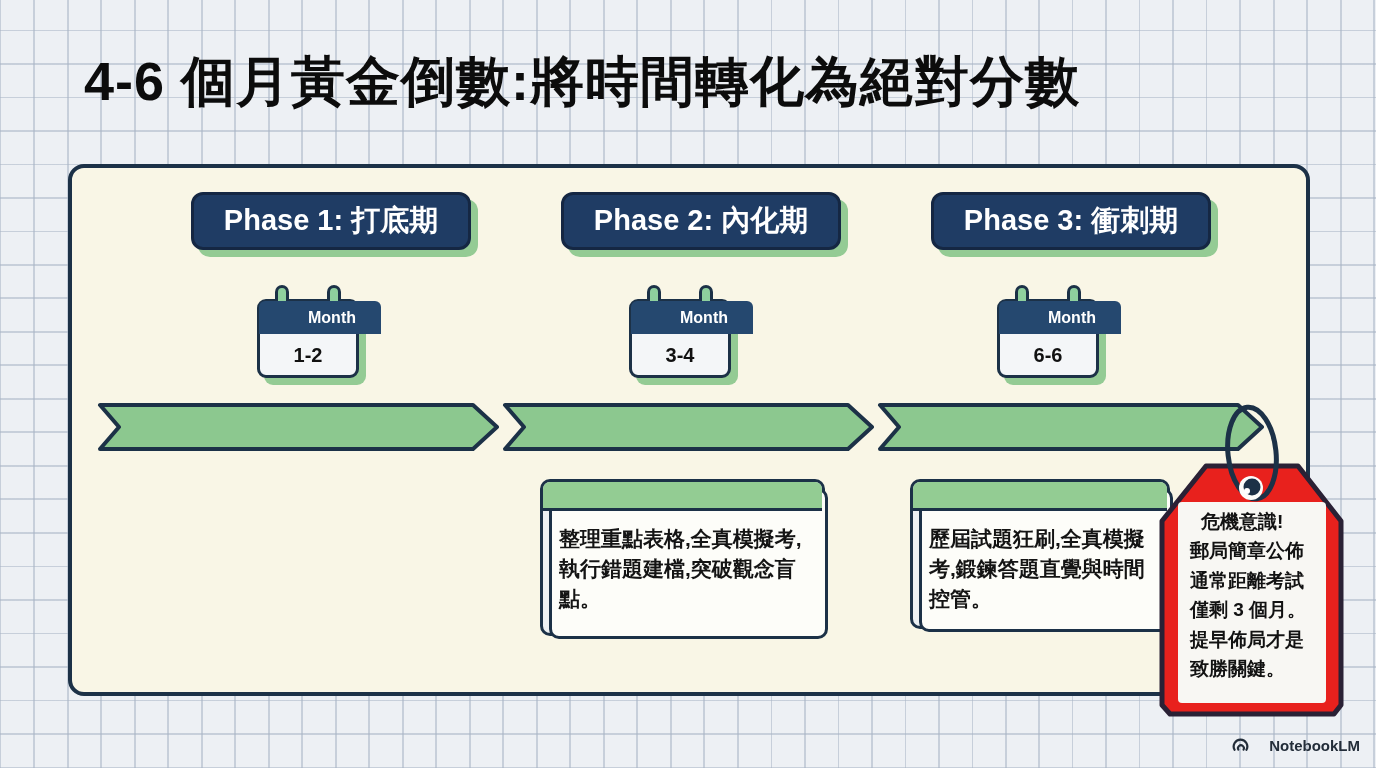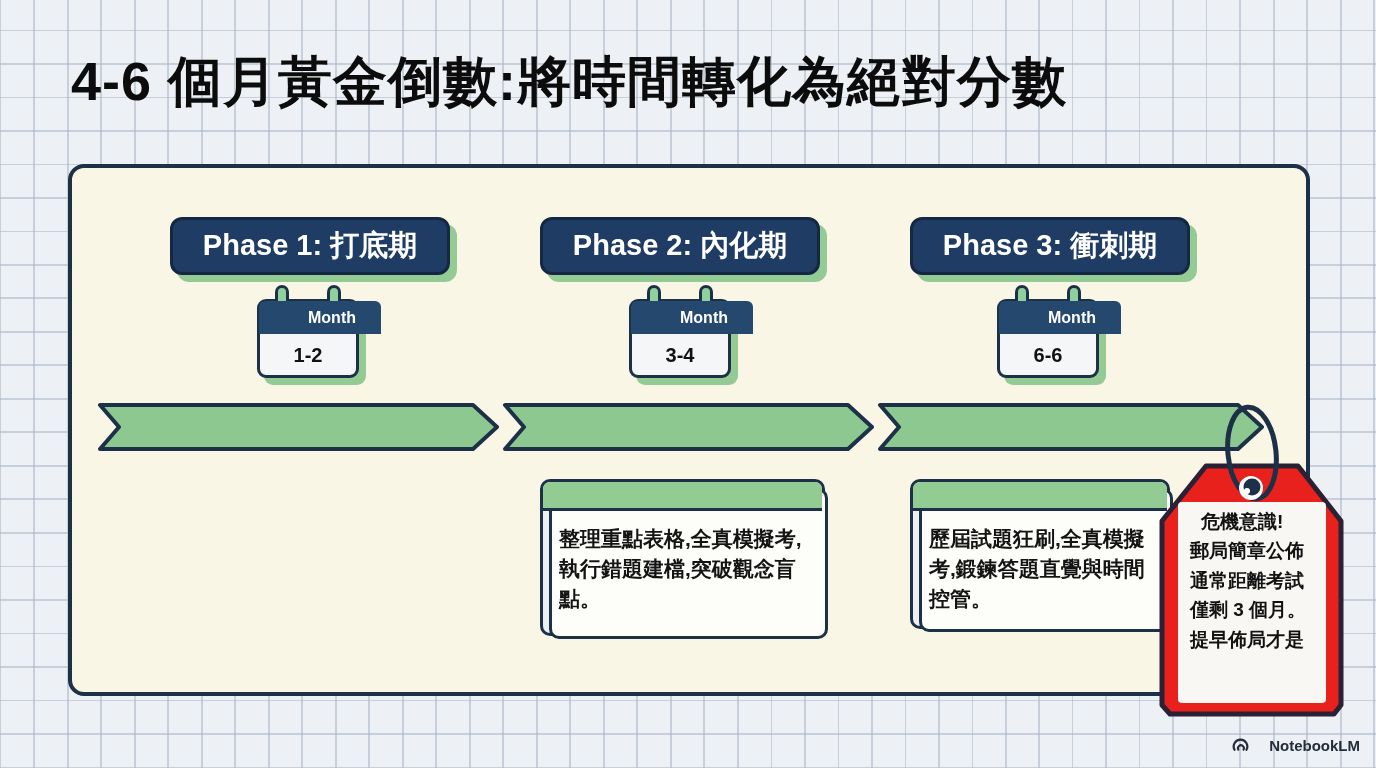--- a/index.html
+++ b/index.html
@@ -8,36 +8,36 @@
     font-family:"Liberation Sans","DejaVu Sans",sans-serif;
   }
   .stage{
     position:relative;width:1376px;height:768px;
     background-color:#edf0f4;
     background-image:
       repeating-linear-gradient(0deg, rgba(168,180,197,.55) 0, rgba(168,180,197,.55) 1.5px, transparent 1.5px, transparent 33.5px),
       repeating-linear-gradient(90deg, rgba(168,180,197,.55) 0, rgba(168,180,197,.55) 1.5px, transparent 1.5px, transparent 33.5px);
   }
   .title{
-    position:absolute;left:71px;top:46px;margin:0;
+    position:absolute;left:84px;top:46px;margin:0;
     font-size:54px;font-weight:900;color:#0c0c0c;letter-spacing:1px;
     white-space:nowrap;
   }
   .board{
     position:absolute;left:68px;top:164px;width:1242px;height:532px;
     background:#f9f6e6;border:4px solid #1c3147;border-radius:16px;
     box-sizing:border-box;
   }
   .phase-header{
-    position:absolute;top:217px;width:280px;height:58px;
+    position:absolute;top:192px;width:280px;height:58px;
     background:#1f3c64;border:3px solid #152743;border-radius:12px;
     box-shadow:7px 7px 0 #94cb94;
     color:#fff;font-size:29px;font-weight:800;
     display:flex;align-items:center;justify-content:center;
-    box-sizing:border-box;white-space:nowrap;z-index:2;
+    box-sizing:border-box;white-space:nowrap;z-index:2;margin-left:21px;
   }
   .ph1{left:170px}.ph2{left:540px}.ph3{left:910px}
   .cal{
     position:absolute;top:299px;width:102px;height:79px;
     background:#f4f6f8;border:3px solid #1c3147;border-radius:9px;
     box-shadow:7px 7px 0 #94cb94;box-sizing:border-box;z-index:2;
   }
   .cal1{left:257px}.cal2{left:629px}.cal3{left:997px}
   .cal-top{
     position:absolute;left:-1px;top:-1px;width:98px;height:33px;
@@ -151,20 +151,21 @@
       <circle cx="1247" cy="491" r="3" fill="#ffffff"></circle>
     </g>
   </svg>
 
   <div class="tag-text">
     <div class="line-first">危機意識!</div>
     <div>郵局簡章公佈</div>
     <div>通常距離考試</div>
     <div>僅剩 3 個月。</div>
     <div>提早佈局才是</div>
+    <div>致勝關鍵。</div>
   </div>
 
   <div class="watermark">
     <svg width="17" height="17" viewBox="0 0 20 20">
       <path d="M3 15 A8 8 0 1 1 17 15" fill="none" stroke="#232d39" stroke-width="2.6" stroke-linecap="round"></path>
       <path d="M7.5 15 A3.5 3.5 0 1 1 13.5 15" fill="none" stroke="#232d39" stroke-width="2.4" stroke-linecap="round"></path>
     </svg>
     <span>NotebookLM</span>
   </div>
 

